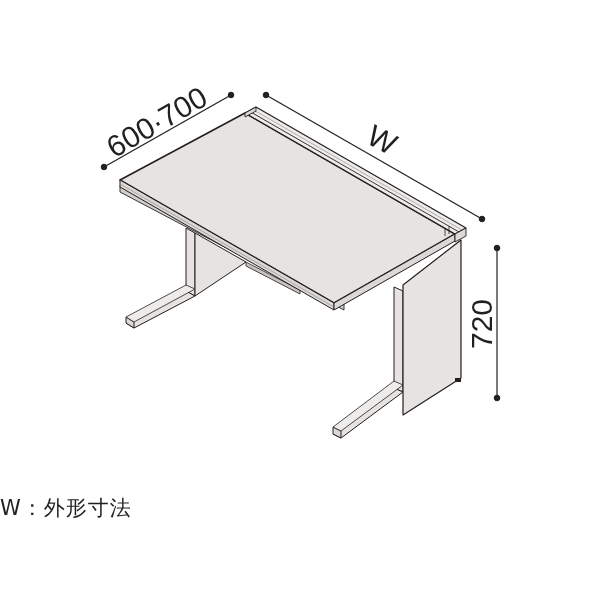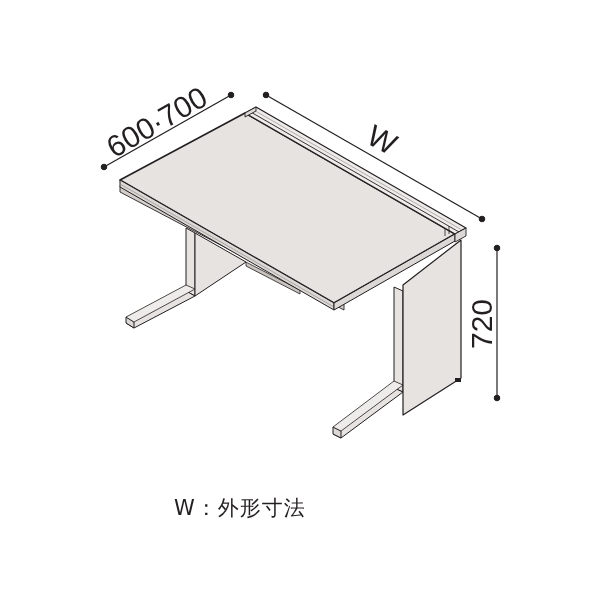--- a/index.html
+++ b/index.html
@@ -1,20 +1,20 @@
 <!DOCTYPE html>
 <html><head>
   <meta charset="utf-8">
   <style>
     html, body { margin: 0; padding: 0; background: #ffffff; }
     body { width: 600px; height: 600px; position: relative; overflow: hidden; }
     #diagram { position: absolute; left: 0; top: 0; width: 600px; height: 600px; }
     .dim-text { font-family: "Liberation Sans", "DejaVu Sans", sans-serif; fill: #231f20; }
     .caption {
-      position: absolute; left: 0; top: 494px; width: 480px; text-align: center;
+      position: absolute; left: 0; top: 494px; width: 480px; 
       font-family: "DejaVu Sans", "Liberation Sans", sans-serif; font-size: 21px;
       color: #231f20; letter-spacing: 1px;
     }
   </style>
 </head>
 <body>
 
 <svg id="diagram" viewBox="0 0 600 600" xmlns="http://www.w3.org/2000/svg">
 
   <g stroke="#231f20" fill="#231f20">

